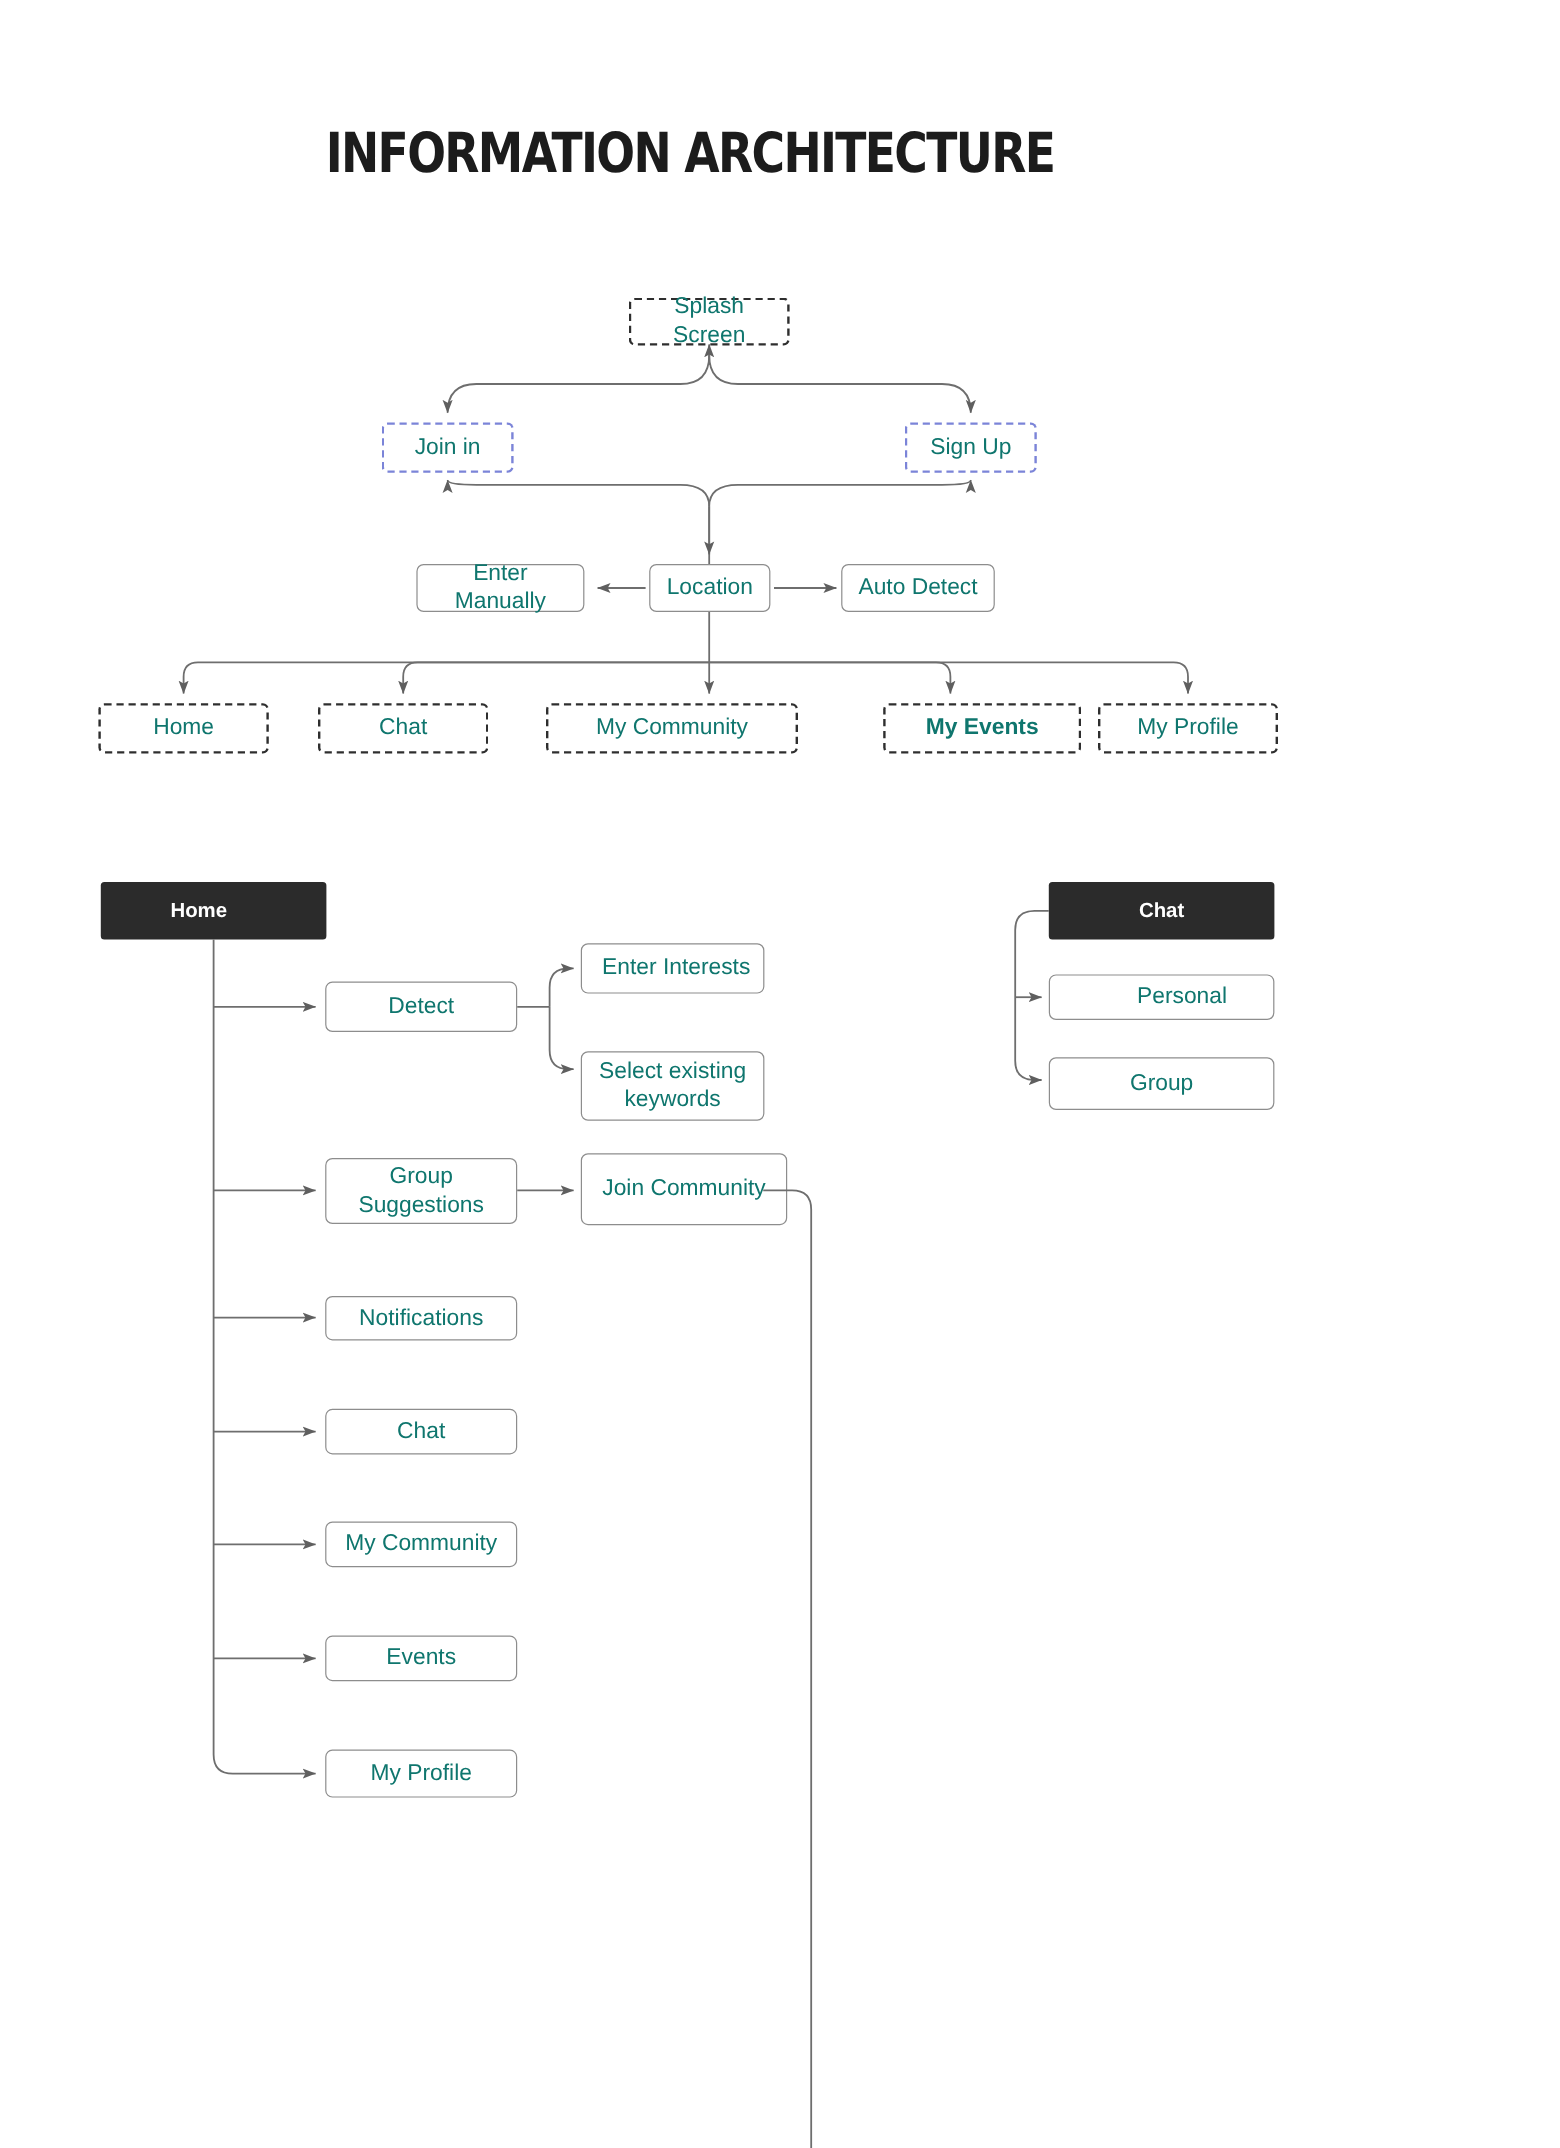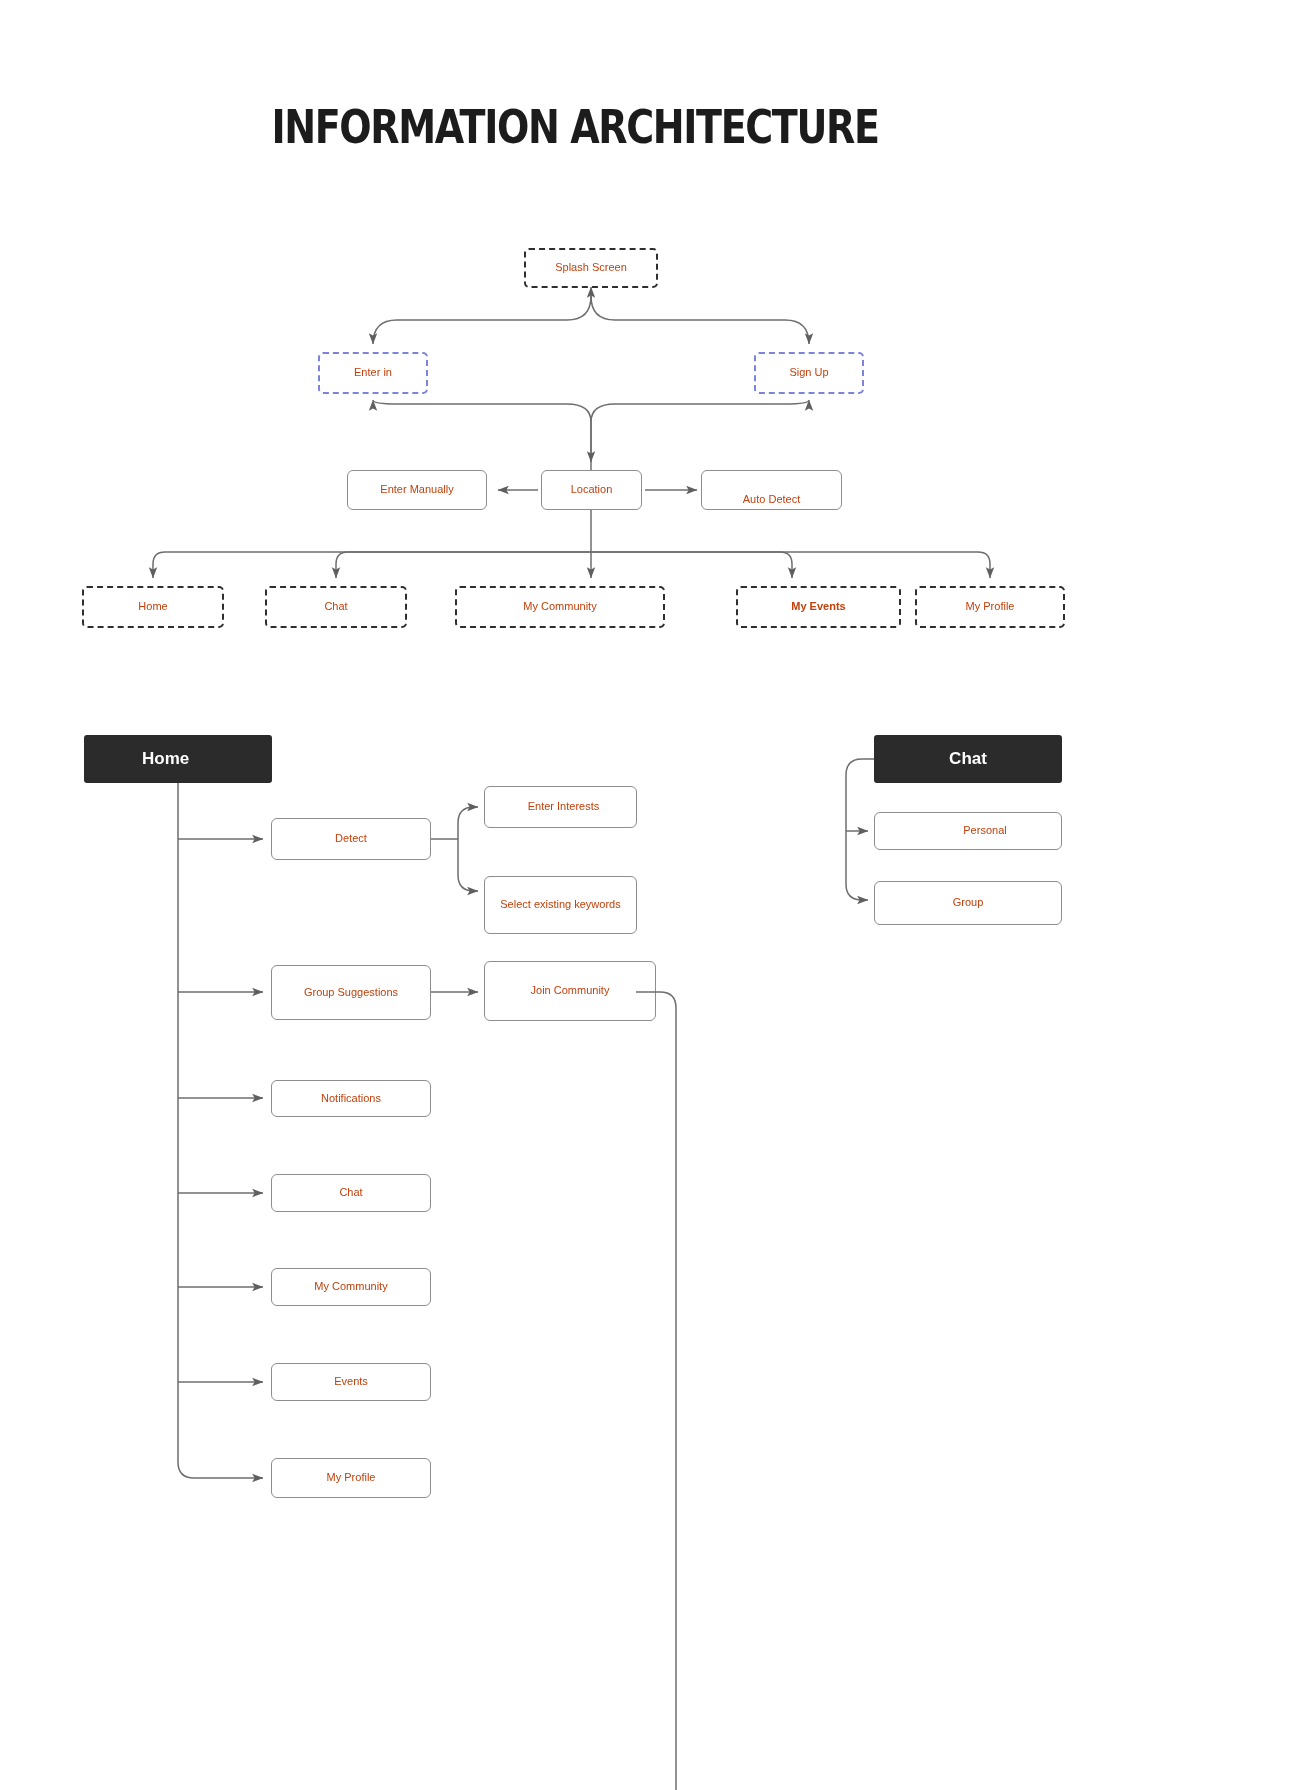--- a/index.html
+++ b/index.html
@@ -29,22 +29,22 @@
     transform: scaleX(0.92);
   }
 
   
   .node {
     position: absolute;
     display: flex;
     align-items: center;
     justify-content: center;
     text-align: center;
-    font-size: 11px;
-    color: #c2410c;
+    font-size: 19px;
+    color: #0f766e;
     background: #ffffff;
     line-height: 1.25;
     padding: 2px 6px;
   }
   .node.solid {
     border: 1.4px solid #8d8d8d;
     border-radius: 6px;
   }
   .node.dashed-dark {
     border: 2px dashed #2e2e2e;
@@ -73,36 +73,36 @@
 
   <div id="page-title">INFORMATION ARCHITECTURE</div>
 
   <div class="node dashed-dark" style="left:595px; top:265px; width:0;"></div>
 
   <div class="node dashed-dark" style="left:524px; top:248px; width:134px; height:40px;">
     <span>Splash Screen</span>
   </div>
 
   <div class="node dashed-blue" style="left:318px; top:352px; width:110px; height:42px;">
-    <span>Enter in</span>
+    <span>Join in</span>
   </div>
 
   <div class="node dashed-blue" style="left:754px; top:352px; width:110px; height:42px;">
     <span>Sign Up</span>
   </div>
 
   <div class="node solid" style="left:347px; top:470px; width:140px; height:40px;">
     <span>Enter Manually</span>
   </div>
 
   <div class="node solid" style="left:541px; top:470px; width:101px; height:40px;">
     <span>Location</span>
   </div>
 
-  <div class="node solid" style="left:701px; top:470px; width:141px; height:40px;align-items:flex-end;">
+  <div class="node solid" style="left:701px; top:470px; width:128px; height:40px;">
     <span>Auto Detect</span>
   </div>
 
   <div class="node dashed-dark" style="left:82px; top:586px; width:142px; height:42px;">
     <span>Home</span>
   </div>
   <div class="node dashed-dark" style="left:265px; top:586px; width:142px; height:42px;">
     <span>Chat</span>
   </div>
   <div class="node dashed-dark" style="left:455px; top:586px; width:210px; height:42px;">

